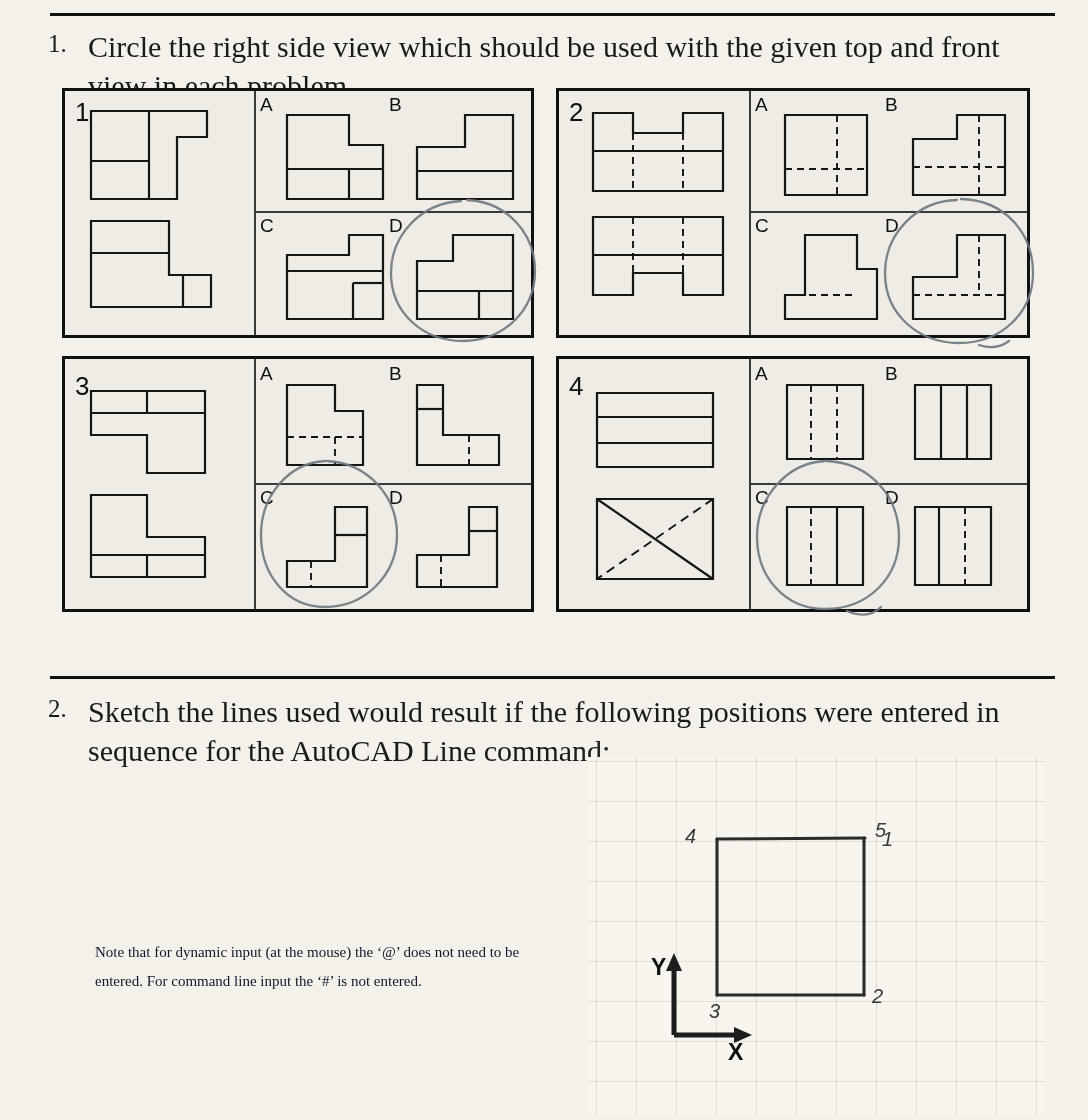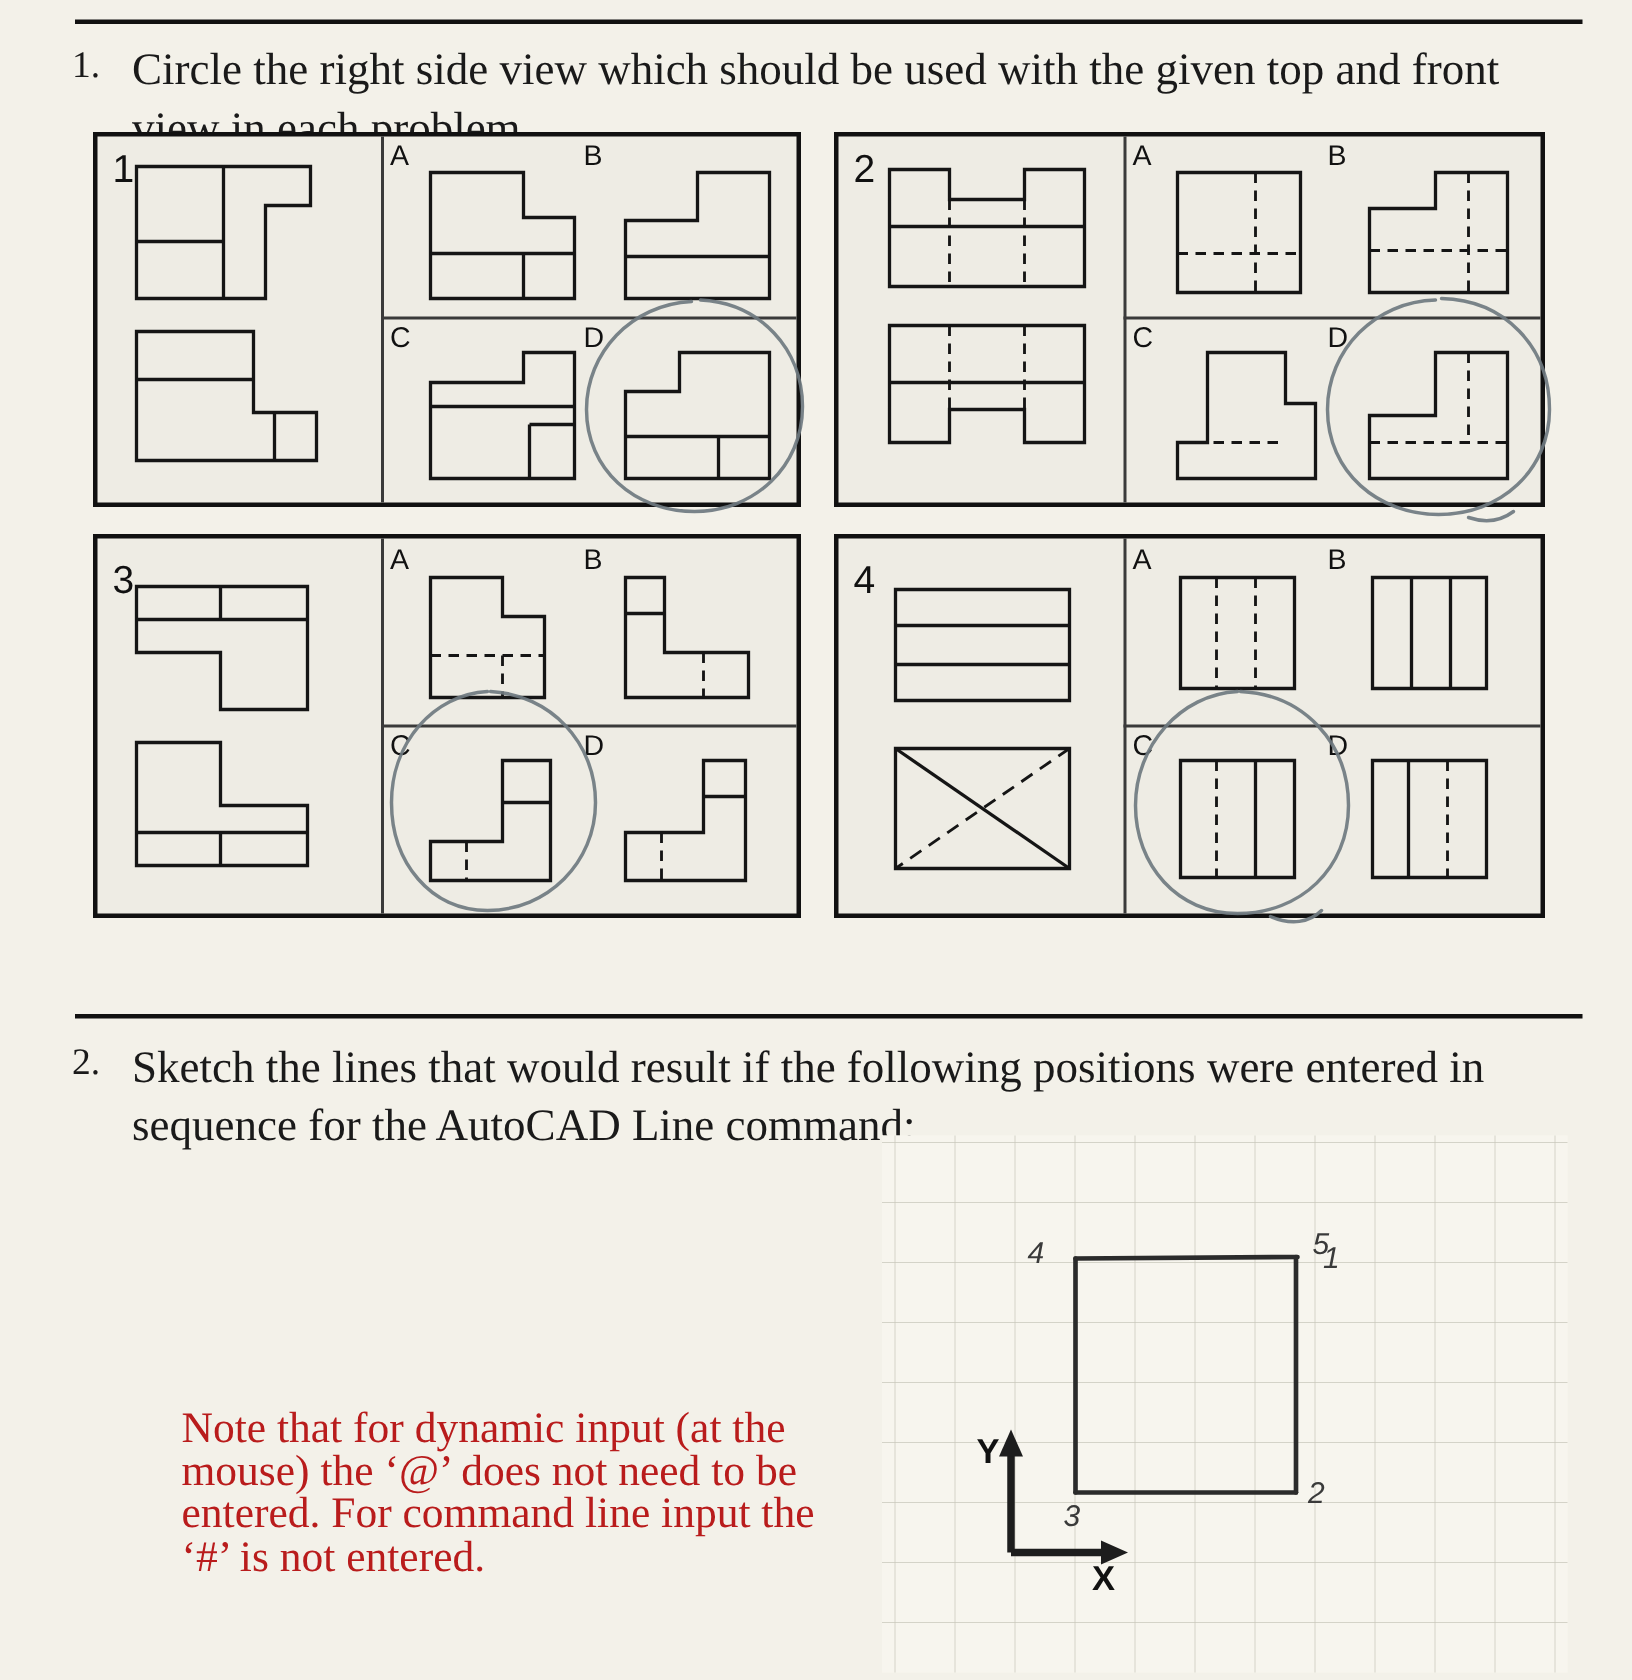--- a/index.html
+++ b/index.html
@@ -53,21 +53,21 @@
   
   .mark{position:absolute;pointer-events:none;}
   .mark ellipse,.mark path{fill:none;stroke:#6f7a80;stroke-width:2.3;
         stroke-linecap:round;opacity:.92;}
 
   
   #cmdblock{position:absolute;left:95px;top:778px;
     font-family:"Liberation Mono", monospace;font-size:17.5px;
     line-height:21.4px;white-space:pre;color:#1b1b1b;letter-spacing:.4px;}
   #noteblock{position:absolute;left:95px;top:938px;width:440px;
-    font-size:29px;line-height:28.5px;color:#b91c1c;margin-left:26px;}
+    font-size:15px;line-height:28.5px;color:#0f172a;}
 
   
   #graph{position:absolute;left:588px;top:757px;width:457px;height:358px;
          background:#f7f5ee;}
   #graph .gp{position:absolute;inset:0;}
   .glabel{position:absolute;font-family:"Liberation Serif",serif;
           font-size:21px;color:#2b2b2b;}
   .glabel.hand{font-family:"Liberation Sans",sans-serif;font-size:20px;
           font-style:italic;color:#3a3a3a;}
   .axlabel{position:absolute;font-family:"Liberation Sans",sans-serif;
@@ -333,21 +333,21 @@
       <svg width="156" height="162" viewBox="0 0 156 162">
         <path d="M76,4 C118,6 148,38 148,80 C148,122 116,152 74,152
                  C34,152 6,120 6,80 C6,40 36,6 74,4"></path>
         <path d="M96,154 C110,160 122,158 130,150"></path>
       </svg>
     </div>
   </div>
 
   <div class="q" id="q2">
     <div class="q-num" style="left:0;top:0;">2.</div>
-    <div class="q-text" style="left:40px;top:0;width:955px;">Sketch the lines that would result if the following positions were entered in sequence for the AutoCAD Line command:</div>
+    <div class="q-text" style="left:40px;top:0;width:955px;">Sketch the lines used would result if the following positions were entered in sequence for the AutoCAD Line command:</div>
   </div>
 
 
   <div id="noteblock">Note that for dynamic input (at the mouse) the ‘@’ does not need to be entered.  For command line input the ‘#’ is not entered.</div>
 
   <div id="graph">
     <svg class="gp" width="457" height="358" viewBox="0 0 457 358">
       <defs>
         <pattern id="gridpat" width="40" height="40" patternUnits="userSpaceOnUse" patternTransform="translate(9,5)">
           <path d="M40,0 V40 M0,40 H40" fill="none" stroke="#c9c7bc" stroke-width="1"></path>

